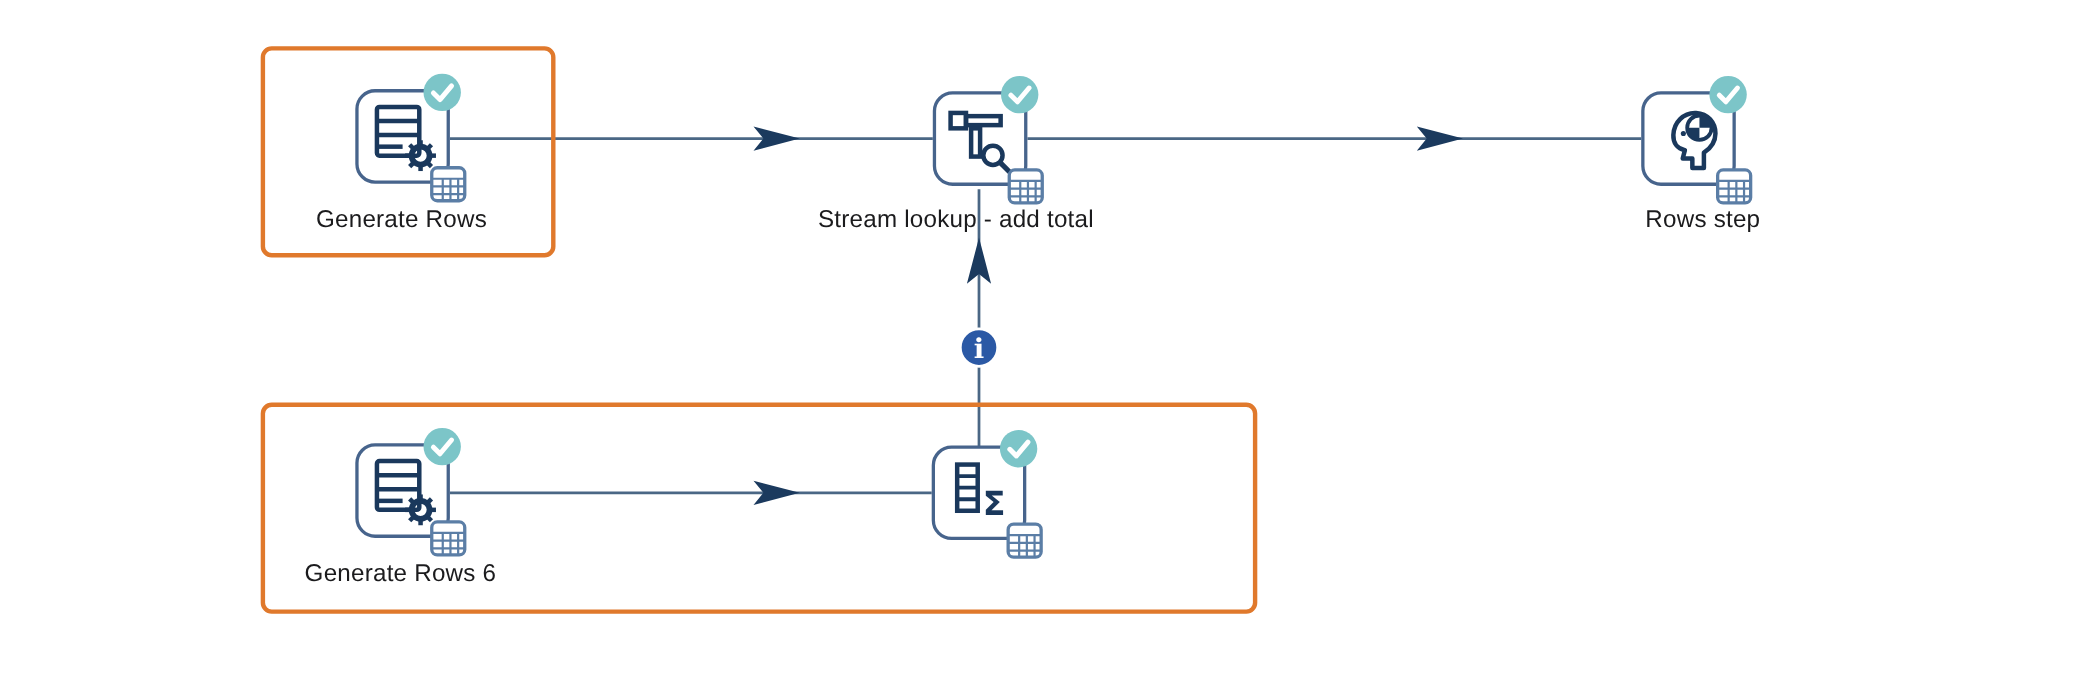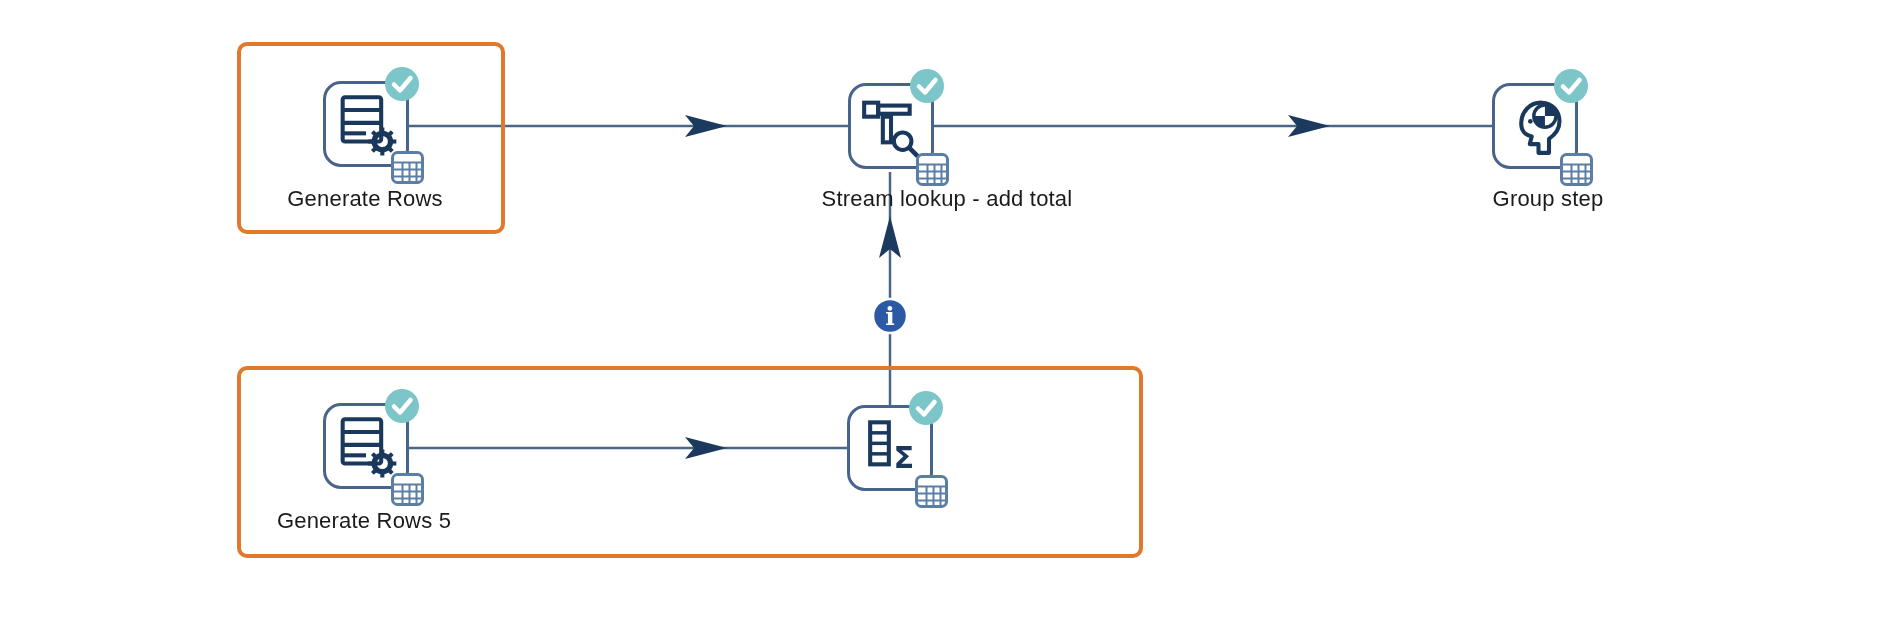--- a/index.html
+++ b/index.html
@@ -111,21 +111,21 @@
           <line x1="2.5" y1="12.5" x2="32.5" y2="12.5"></line>
             <line x1="2.5" y1="19.5" x2="32.5" y2="19.5"></line>
             <line x1="2.5" y1="26.5" x2="32.5" y2="26.5"></line>
           <line x1="12.5" y1="12.5" x2="12.5" y2="32.5"></line>
             <line x1="19.5" y1="12.5" x2="19.5" y2="32.5"></line>
             <line x1="26.5" y1="12.5" x2="26.5" y2="32.5"></line>
         </g>
       </svg>
     </div>
   </div>
-  <div class="step-label" style="left:947px;top:186px">Stream lookup - add total</div>
+  <div class="step-label" style="left:869px;top:186px">Stream lookup - add total</div>
 
   <div class="step" style="left:1492px;top:83px">
     <div class="stub"></div>
     <div class="frame">
       <svg width="70" height="70" viewBox="0 0 60 60">
         <path class="glyph-stroke" stroke-width="3.5" stroke-linejoin="round" fill="#ffffff" d="M33,53 v-7.5 h-7.5 l1.7,-6.5 c-6,-1 -9.2,-5.8 -9,-11.8 C18.5,17.5 26,9.5 36,10 c9,0.5 15,7.5 15,16 c0,8 -4.5,12 -9,15 v12 z"></path>
         <circle class="glyph-stroke" cx="38.5" cy="21.5" r="9.5" stroke-width="3" fill="#ffffff"></circle>
         <path class="glyph-fill" d="M38.5,21.5 L38.5,12 A9.5,9.5 0 0 1 48,21.5 Z"></path>
         <path class="glyph-fill" d="M38.5,21.5 L29,21.5 A9.5,9.5 0 0 0 38.5,31 Z"></path>
         <circle class="glyph-fill" cx="26" cy="26" r="2"></circle>
@@ -144,21 +144,21 @@
           <line x1="2.5" y1="12.5" x2="32.5" y2="12.5"></line>
             <line x1="2.5" y1="19.5" x2="32.5" y2="19.5"></line>
             <line x1="2.5" y1="26.5" x2="32.5" y2="26.5"></line>
           <line x1="12.5" y1="12.5" x2="12.5" y2="32.5"></line>
             <line x1="19.5" y1="12.5" x2="19.5" y2="32.5"></line>
             <line x1="26.5" y1="12.5" x2="26.5" y2="32.5"></line>
         </g>
       </svg>
     </div>
   </div>
-  <div class="step-label" style="left:1548px;top:186px">Group step</div>
+  <div class="step-label" style="left:1548px;top:186px">Rows step</div>
 
   <div class="step" style="left:323px;top:403px">
     <div class="stub"></div>
     <div class="frame">
       <svg width="70" height="70" viewBox="0 0 60 60">
         <rect class="glyph-stroke" x="10" y="7" width="33" height="38" rx="2" stroke-width="3.5"></rect>
         <line class="glyph-stroke" x1="10" y1="18" x2="43" y2="18" stroke-width="3.5"></line>
         <line class="glyph-stroke" x1="10" y1="29" x2="43" y2="29" stroke-width="3.5"></line>
         <line class="glyph-stroke" x1="10" y1="38" x2="30" y2="38" stroke-width="3.5"></line>
         <g>
@@ -189,21 +189,21 @@
           <line x1="2.5" y1="12.5" x2="32.5" y2="12.5"></line>
             <line x1="2.5" y1="19.5" x2="32.5" y2="19.5"></line>
             <line x1="2.5" y1="26.5" x2="32.5" y2="26.5"></line>
           <line x1="12.5" y1="12.5" x2="12.5" y2="32.5"></line>
             <line x1="19.5" y1="12.5" x2="19.5" y2="32.5"></line>
             <line x1="26.5" y1="12.5" x2="26.5" y2="32.5"></line>
         </g>
       </svg>
     </div>
   </div>
-  <div class="step-label" style="left:364px;top:508px">Generate Rows 5</div>
+  <div class="step-label" style="left:364px;top:508px">Generate Rows 6</div>
 
   <div class="step" style="left:847px;top:405px">
     <div class="stub"></div>
     <div class="frame">
       <svg width="70" height="70" viewBox="0 0 60 60">
         <rect class="glyph-stroke" x="13" y="8" width="16" height="36" stroke-width="3.5"></rect>
         <line class="glyph-stroke" x1="13" y1="17" x2="29" y2="17" stroke-width="3"></line>
         <line class="glyph-stroke" x1="13" y1="26" x2="29" y2="26" stroke-width="3"></line>
         <line class="glyph-stroke" x1="13" y1="35" x2="29" y2="35" stroke-width="3"></line>
         <text x="33" y="47" font-family="DejaVu Sans, sans-serif" font-weight="bold" font-size="26" fill="#1a385c">Σ</text>

